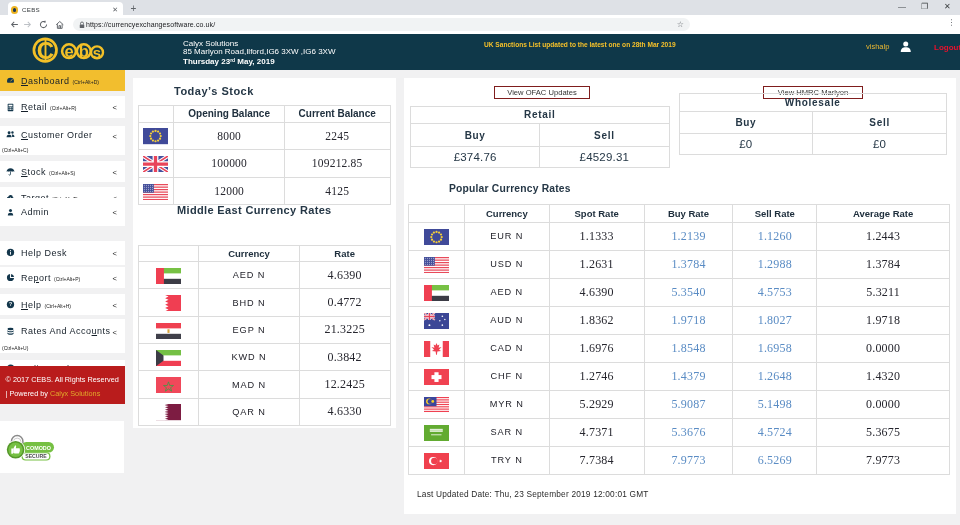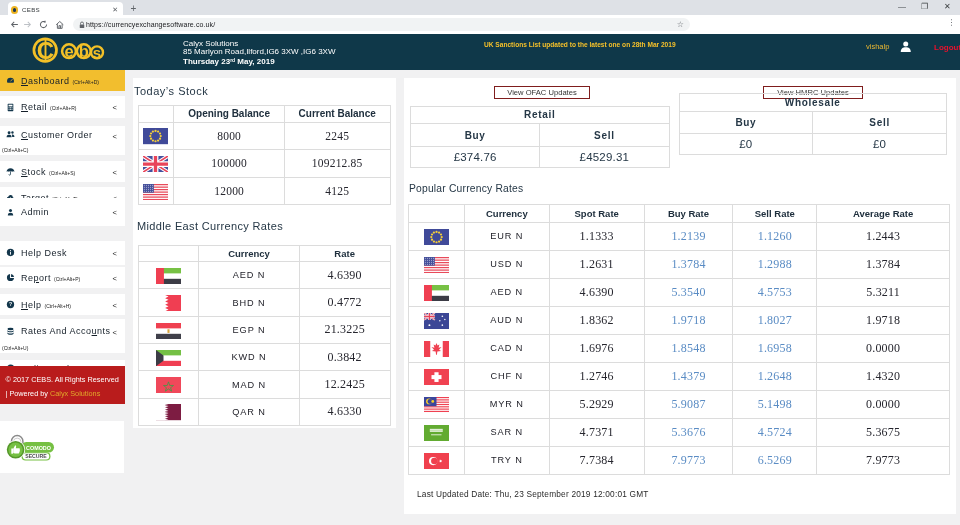--- a/index.html
+++ b/index.html
@@ -28,21 +28,21 @@
 .mitem .ic { position:absolute; left:6px; top:50%; margin-top:-4.5px; width:9px; height:9px; }
 .mitem .tx { position:absolute; left:21px; font-size:9px; color:#16202a; letter-spacing:0.5px; }
 .mitem .sc { font-size:5px; color:#222; font-weight:normal; letter-spacing:0; }
 .mitem .ch { position:absolute; right:8px; font-size:7.5px; color:#222; }
 #sfoot { position:absolute; left:0; top:366px; width:125px; height:38px; background:#b91c1c; color:#fff; font-size:7.3px; padding:7px 0 0 5.5px; line-height:14.3px;}
 #sfoot .y { color:#e2a92b; }
 #sidebot { position:absolute; left:0; top:421px; width:124px; height:52px; background:#fff; }
 
 #lcard { position:absolute; left:132.5px; top:78px; width:263.5px; height:349.5px; background:#fff; }
 #rcard { position:absolute; left:404px; top:78px; width:551.5px; height:436px; background:#fff; }
-h3.ttl { font-weight:normal; font-size:11px; color:#253746; letter-spacing:0.5px; }
+h3.ttl { font-weight:bold; font-size:11px; color:#253746; letter-spacing:0.5px;padding-left:40px; }
 table { border-collapse:collapse; }
 td,th { border:1px solid #dcdcdc; text-align:center; }
 .num { font-family:"Liberation Serif", serif; color:#26262e; }
 .blue { color:#5f8fc7; }
 .flag { display:inline-block; vertical-align:middle; }
 .btn { position:absolute; border:1px solid #7f1d1d; background:#fff; font-size:7.6px; color:#333; text-align:center; line-height:12px; height:13px; }
 #tstock tr.hd th { height:16.5px; font-size:10px; color:#20303e; }
 #tstock tr.bd td { height:27.6px; }
 #tstock .num { font-size:11.5px; letter-spacing:0.2px; }
 #tme tr.hd2 th { height:16.2px; font-size:9.5px; color:#20303e; }
@@ -309,21 +309,21 @@
                 <circle cx="13" cy="18" r="1.1" fill="#fff"></circle>
                 <circle cx="18" cy="18" r="1.1" fill="#fff"></circle>
                 <circle cx="23" cy="18" r="1.1" fill="#fff"></circle>
               </svg></td>
             <td class="num">12000</td>
             <td class="num">4125</td>
           </tr>
         </tbody>
       </table>
     </div>
-  <h3 class="ttl" style="position:absolute;left:4.5px;top:142px;letter-spacing:0.35px;">Middle East Currency Rates</h3>
+  <h3 class="ttl" style="position:absolute;left:4.5px;top:126px;letter-spacing:0.35px;">Middle East Currency Rates</h3>
   <div style="position:absolute;left:5px;top:167px;">
       <table style="width:253px;" id="tme">
         <colgroup>
           <col style="width:61px">
           <col style="width:101px">
           <col style="width:91px">
         </colgroup>
         <tbody>
           <tr class="hd2">
             <th></th>
@@ -384,21 +384,21 @@
             <td class="cur">QAR N</td>
             <td class="num2">4.6330</td>
           </tr>
         </tbody>
       </table>
     </div>
 </div>
 
 <div id="rcard">
   <div class="btn" style="left:90px;top:8px;width:96px;">View OFAC Updates</div>
-  <div class="btn" style="left:359px;top:8px;width:100px;">View HMRC Updates</div>
+  <div class="btn" style="left:359px;top:8px;width:100px;">View HMRC Marlyon</div>
   <div style="position:absolute;left:6px;top:27.5px;">
       <table class="bs" style="width:259.5px;">
         <tbody>
           <tr>
             <th colspan="2" class="bst">Retail</th>
           </tr>
           <tr>
             <th class="bsh">Buy</th>
             <th class="bsh">Sell</th>
           </tr>

